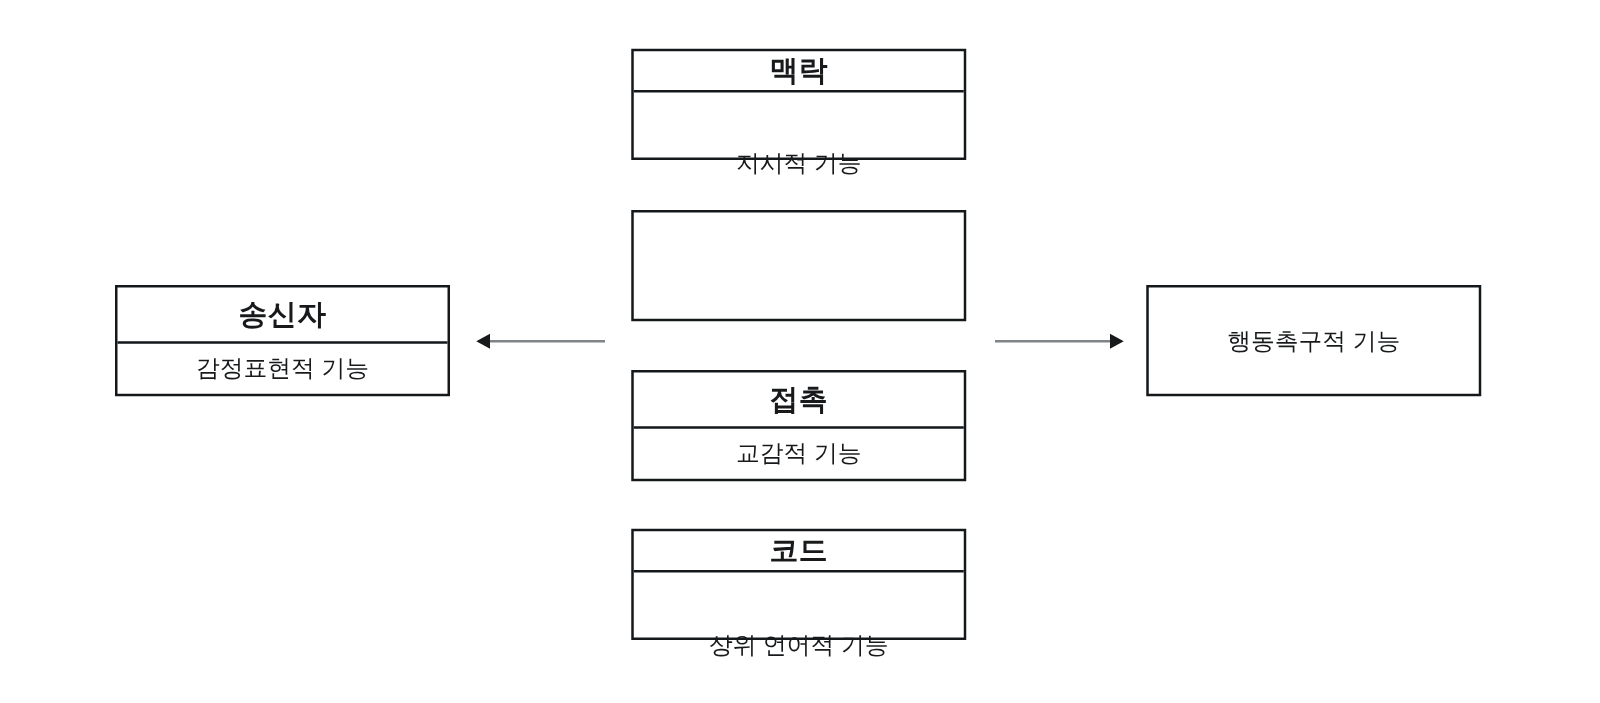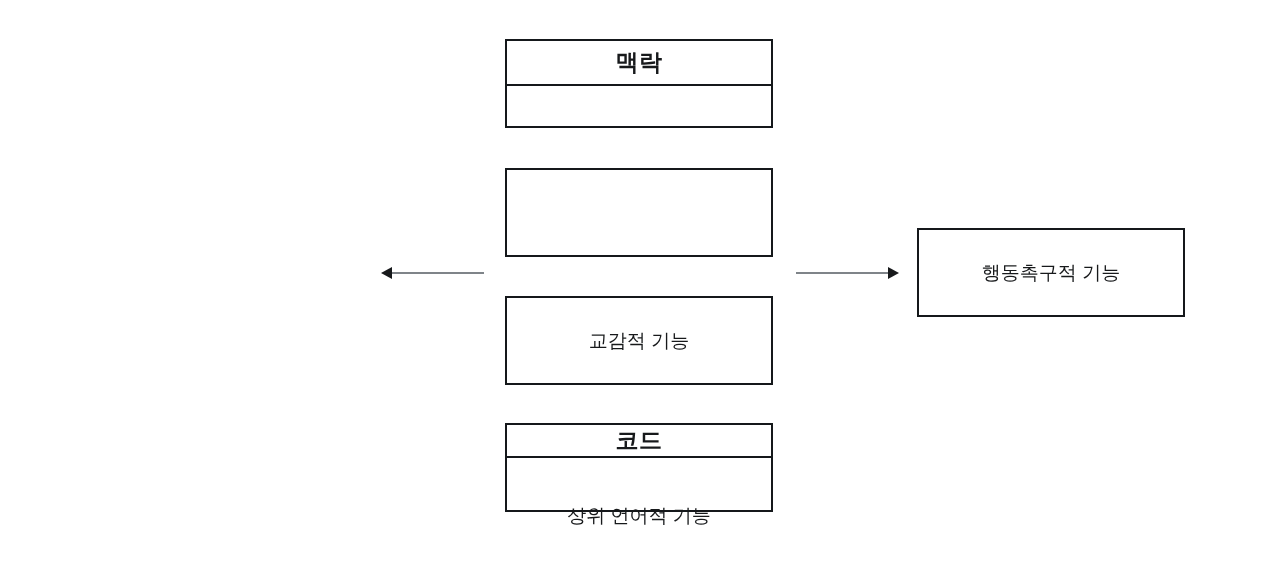--- a/index.html
+++ b/index.html
@@ -62,34 +62,40 @@
   .arrow-right .line{left:0;right:9px;}
   .arrow-right .head{right:0;border-left:11px solid var(--arrow-head);}
 </style>
 </head>
 <body>
 
 <div class="canvas">
 
   <div class="node pos-context">
     <div class="node-title">맥락</div>
+    <div class="node-subtitle">지시적 기능</div>
   </div>
 
   <div class="node pos-message">
   </div>
 
   <div class="node pos-contact">
+    <div class="node-title">접촉</div>
     <div class="node-subtitle">교감적 기능</div>
   </div>
 
   <div class="node pos-code">
     <div class="node-title">코드</div>
     <div class="node-subtitle">상위 언어적 기능</div>
   </div>
 
+  <div class="node pos-sender">
+    <div class="node-title">송신자</div>
+    <div class="node-subtitle">감정표현적 기능</div>
+  </div>
 
   <div class="node pos-receiver">
     <div class="node-subtitle">행동촉구적 기능</div>
   </div>
 
   <div class="arrow arrow-left">
     <div class="line"></div>
     <div class="head"></div>
   </div>
 

